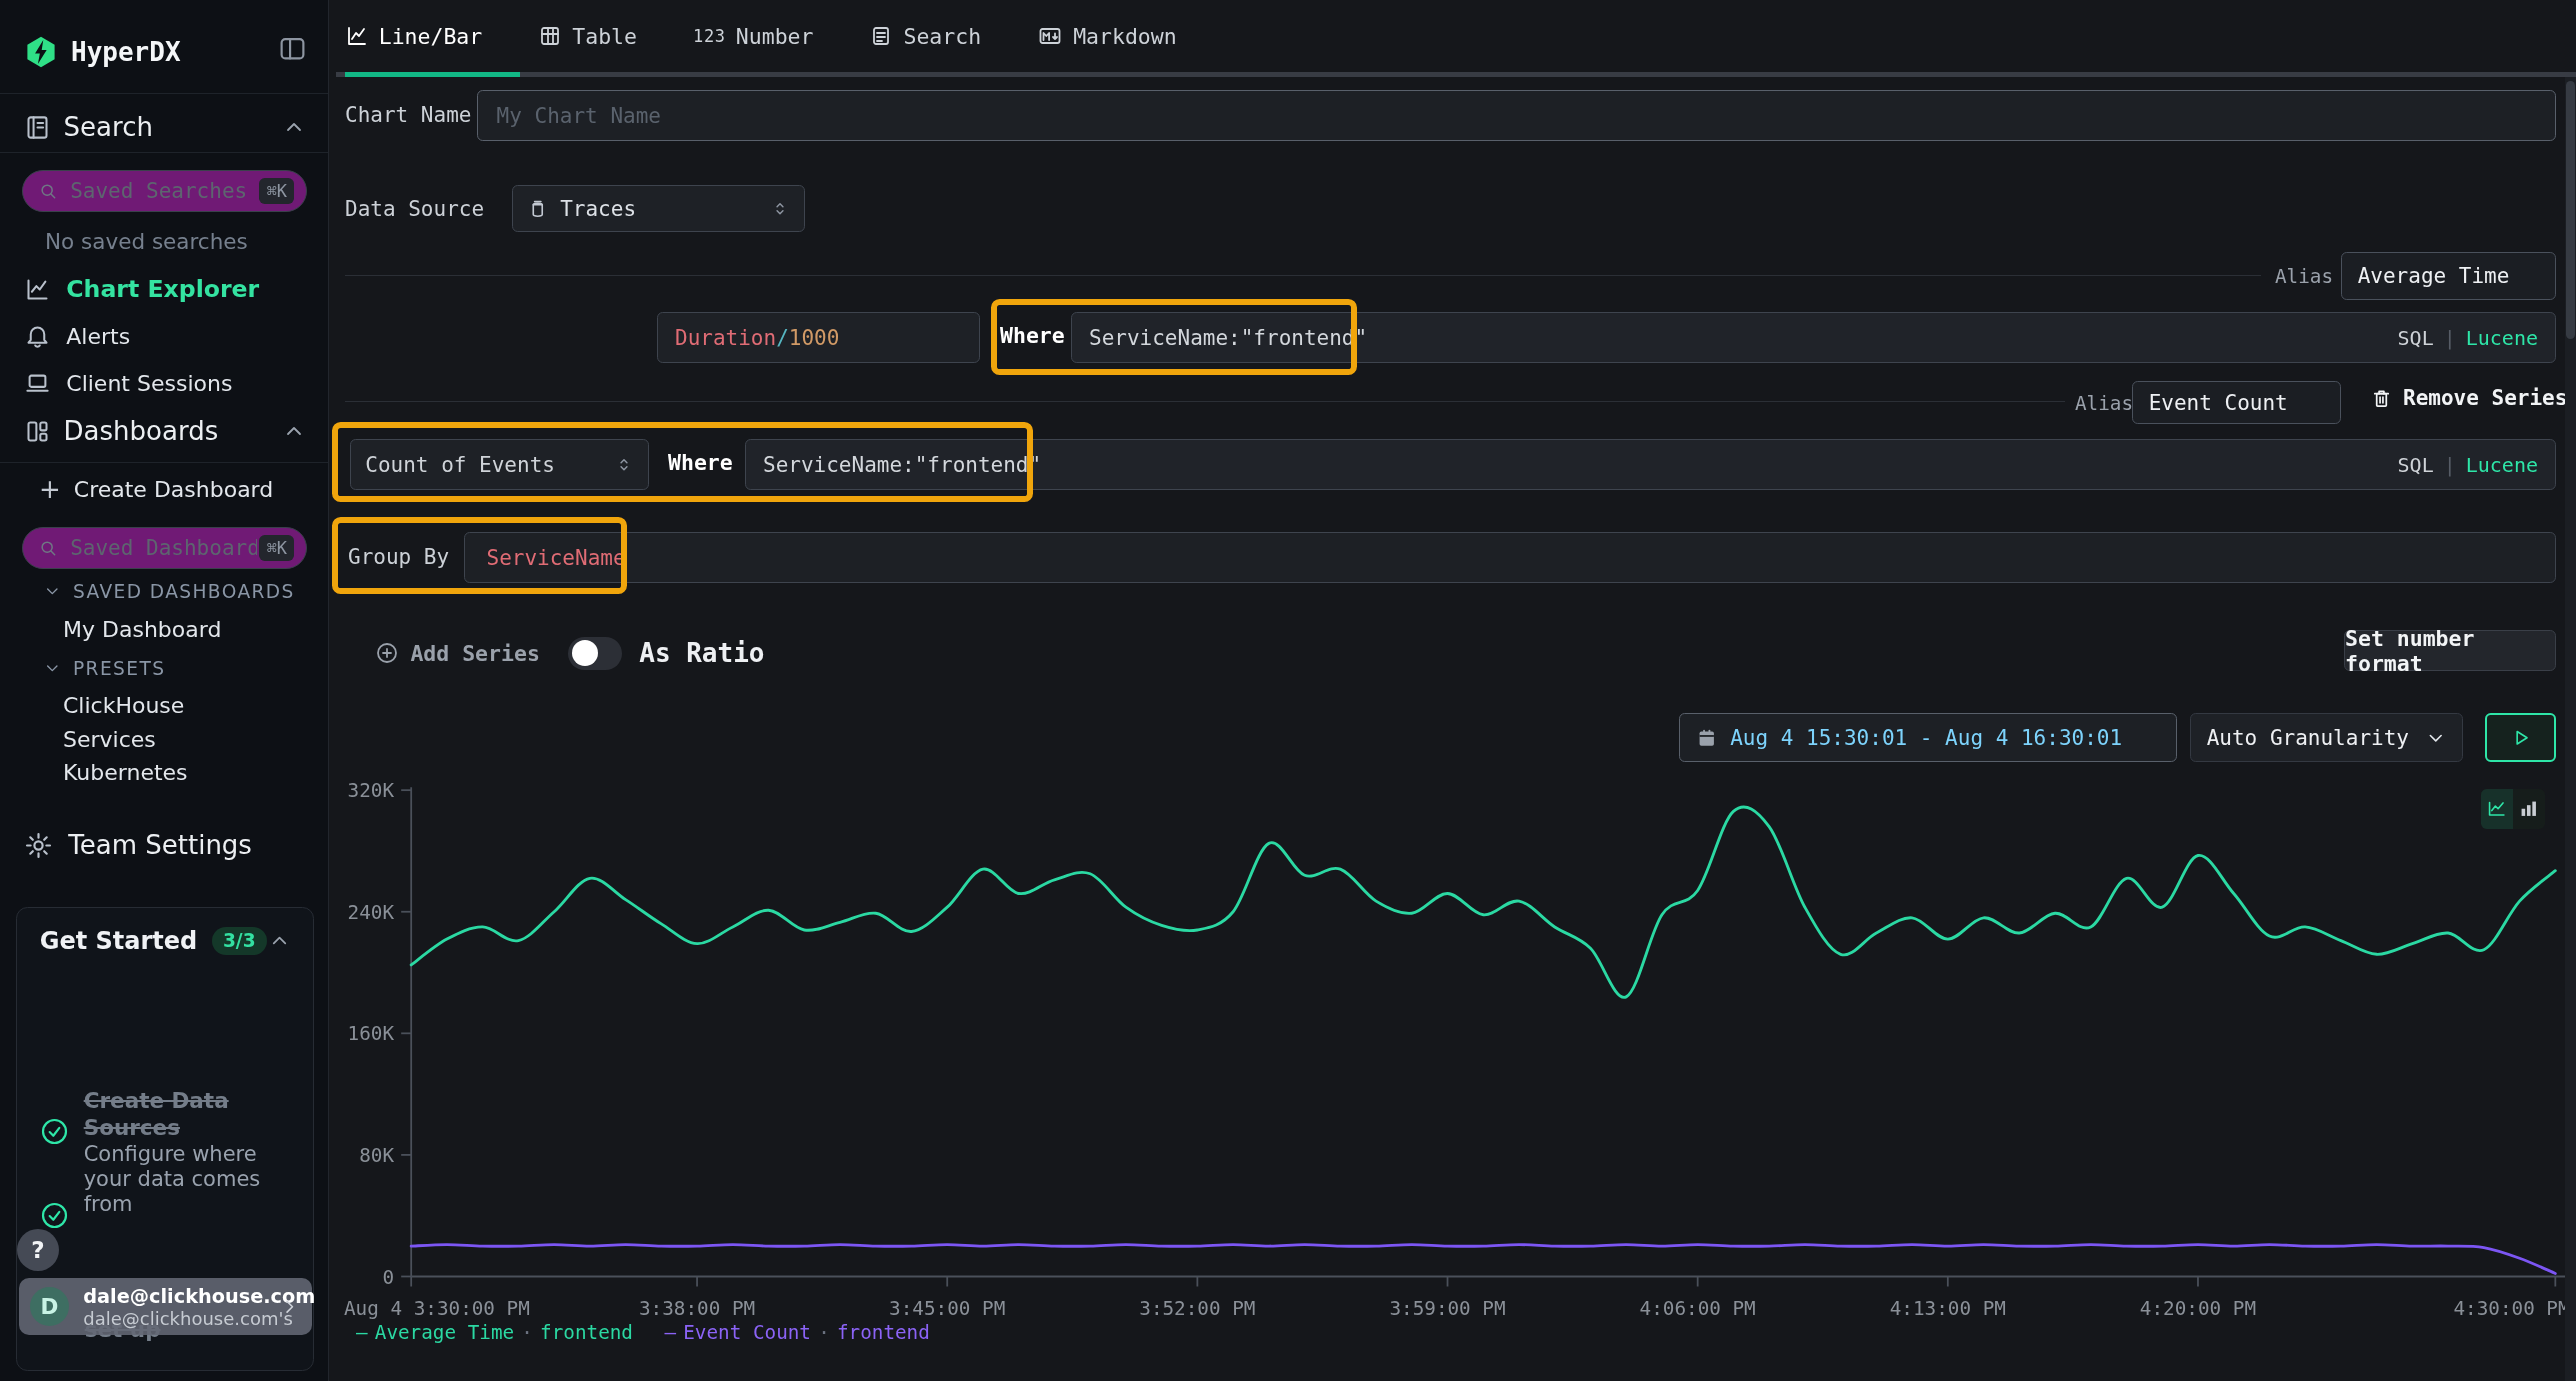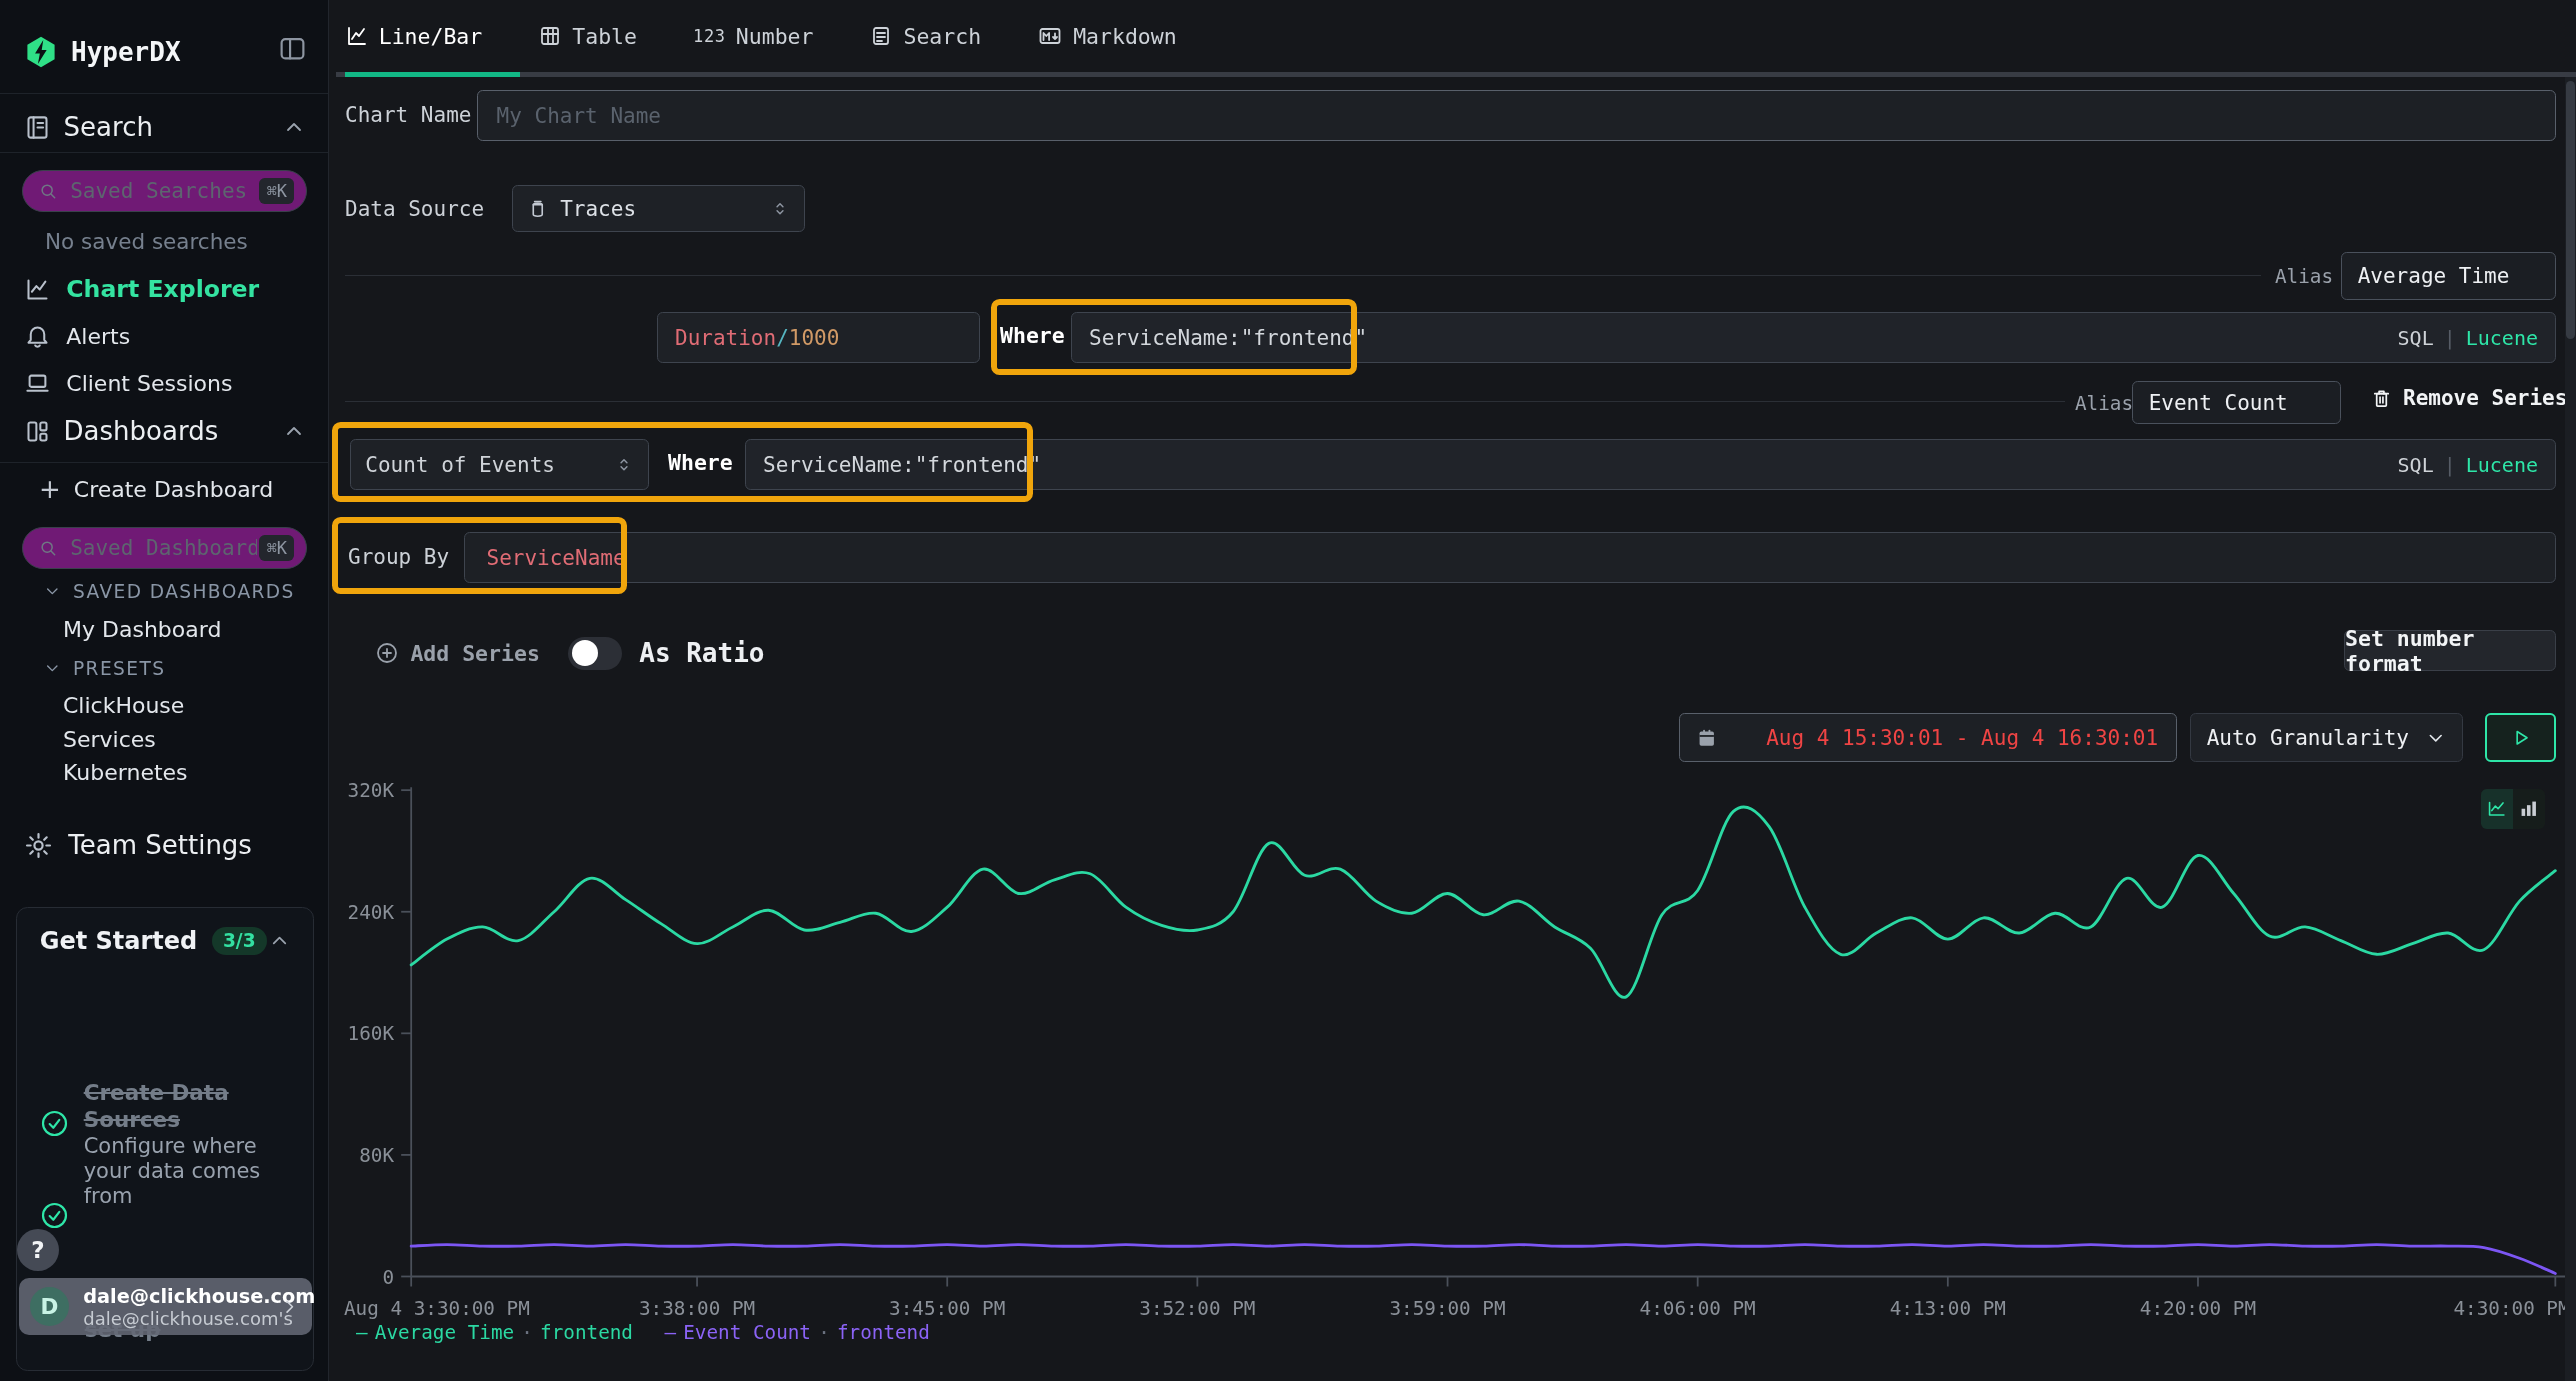--- a/index.html
+++ b/index.html
@@ -181,21 +181,21 @@
     <div class="abs gs-card" style="left:15.7px;top:907px;width:298px;height:464px;">
       <div class="flex" style="margin:18.6px 21.5px 0 23px;">
         <span style="color:#f0f2f5;font-weight:bold;font-size:24px;">Get Started</span>
         <span class="badge" style="margin-left:14.3px;">3/3</span>
         <svg width="23" height="23" viewBox="0 0 24 24" class="ic" style="margin-left:auto;color:#9aa3ae;">
           <polyline points="6 15 12 9 18 15"></polyline>
         </svg>
       </div>
 
 
-      <div style="position:absolute;left:23px;top:172px;width:252px;">
+      <div style="position:absolute;left:23px;top:180px;width:252px;">
         <svg width="29" height="29" viewBox="0 0 24 24" class="ic" style="color:#2ee6a8;position:absolute;left:0;top:29px;">
           <circle cx="12" cy="12" r="9.5"></circle>
             <polyline points="8 12.5 11 15.5 16 9"></polyline>
         </svg>
         <div style="margin-left:44px;">
           <div class="gs-title">Create Data Sources</div>
           <div class="gs-desc">Configure where your data comes from</div>
         </div>
       </div>
 
@@ -366,21 +366,21 @@
     <span>Set number format</span>
   </div>
 
   <div class="abs inp bright mono" style="left:1679px;top:713px;width:498px;height:49px;padding:0 15.7px;gap:13px;">
     <svg width="21.5" height="21.5" viewBox="0 0 24 24" style="flex:none;">
       <rect x="4" y="5" width="16" height="16" rx="2" fill="#9aa1ab"></rect>
         <rect x="4" y="9" width="16" height="2" fill="#1d2025"></rect>
       <rect x="8" y="3" width="2" height="4" rx="1" fill="#9aa1ab"></rect>
         <rect x="14" y="3" width="2" height="4" rx="1" fill="#9aa1ab"></rect>
     </svg>
-    <span style="color:#ef4444;margin-left:36px;">Aug 4 15:30:01 - Aug 4 16:30:01</span>
+    <span style="color:#7dd3fc;">Aug 4 15:30:01 - Aug 4 16:30:01</span>
   </div>
   <div class="abs inp mono" style="left:2190px;top:713px;width:273px;height:49px;padding:0 15.7px;border-color:#343942;">
     <span style="color:#eef0f3;">Auto Granularity</span>
     <svg width="21.5" height="21.5" viewBox="0 0 24 24" class="ic chev" style="color:#e3e7ec;">
       <polyline points="6 9.5 12 15.5 18 9.5"></polyline>
     </svg>
   </div>
   <div class="abs" style="left:2485px;top:713px;width:71px;height:49px;border:2.1px solid #2ee6a8;border-radius:5.7px;background:#15221e;
                            display:flex;align-items:center;justify-content:center;">
     <svg width="21.5" height="21.5" viewBox="0 0 24 24">

